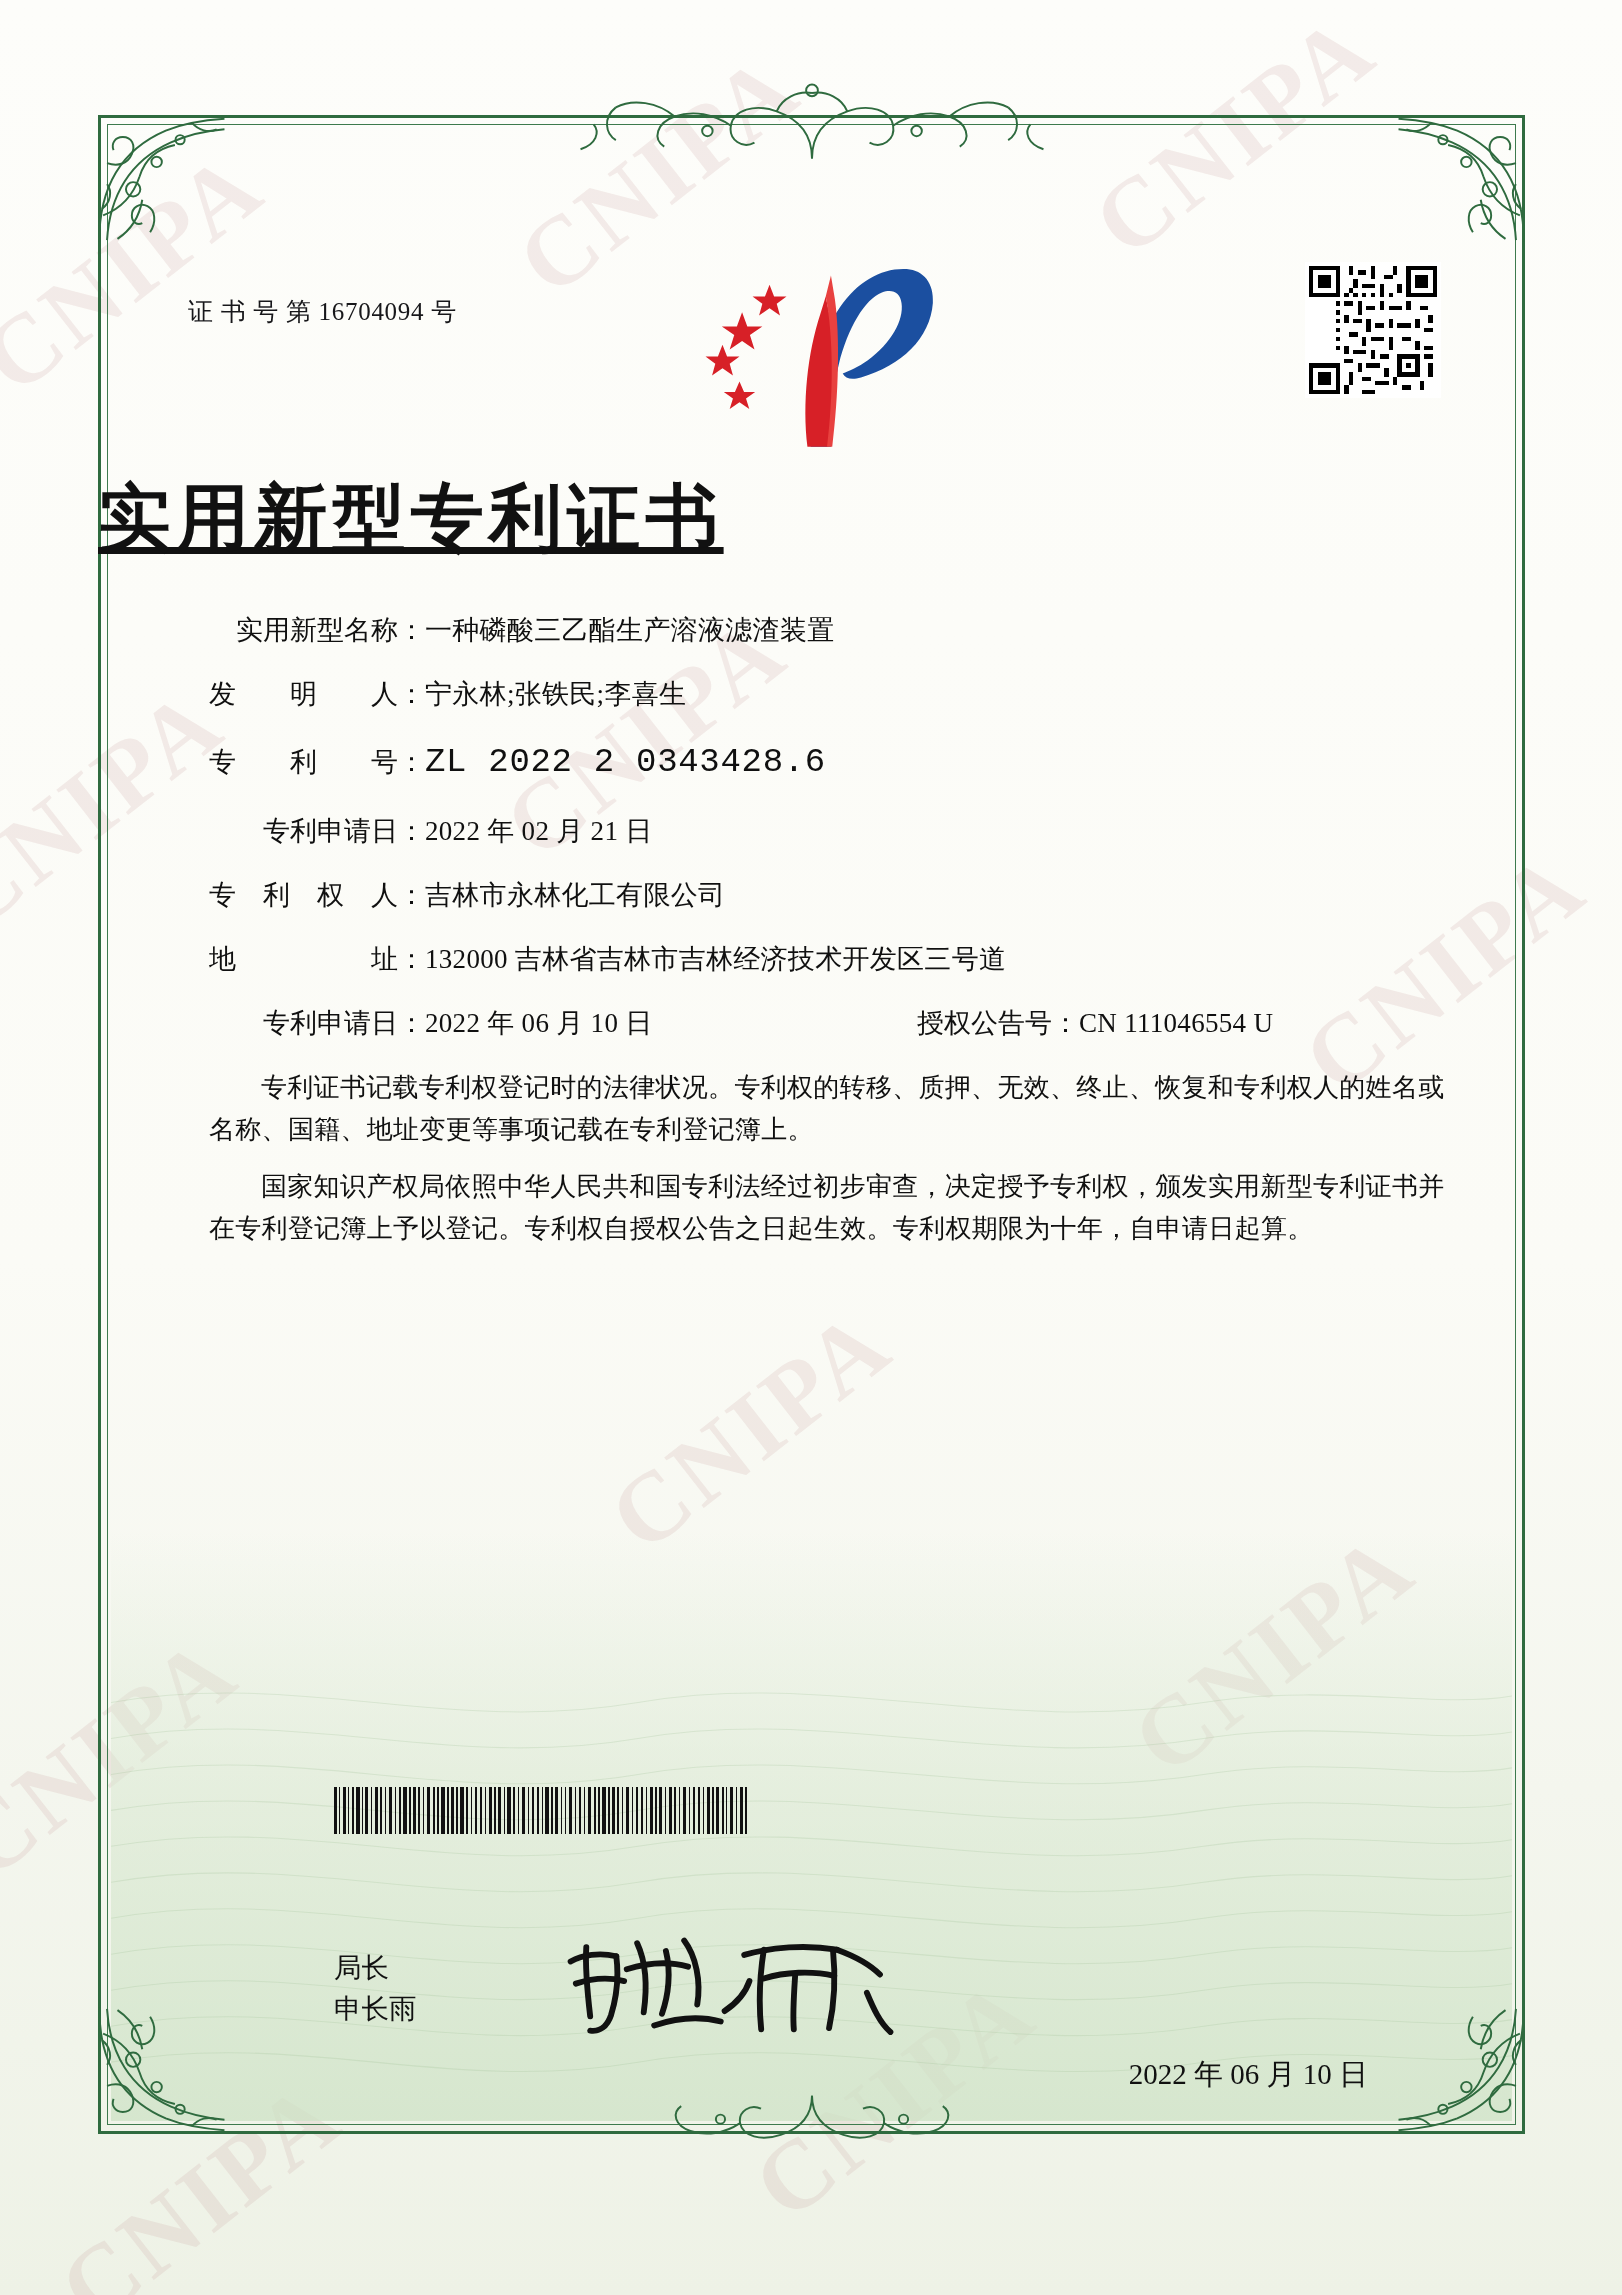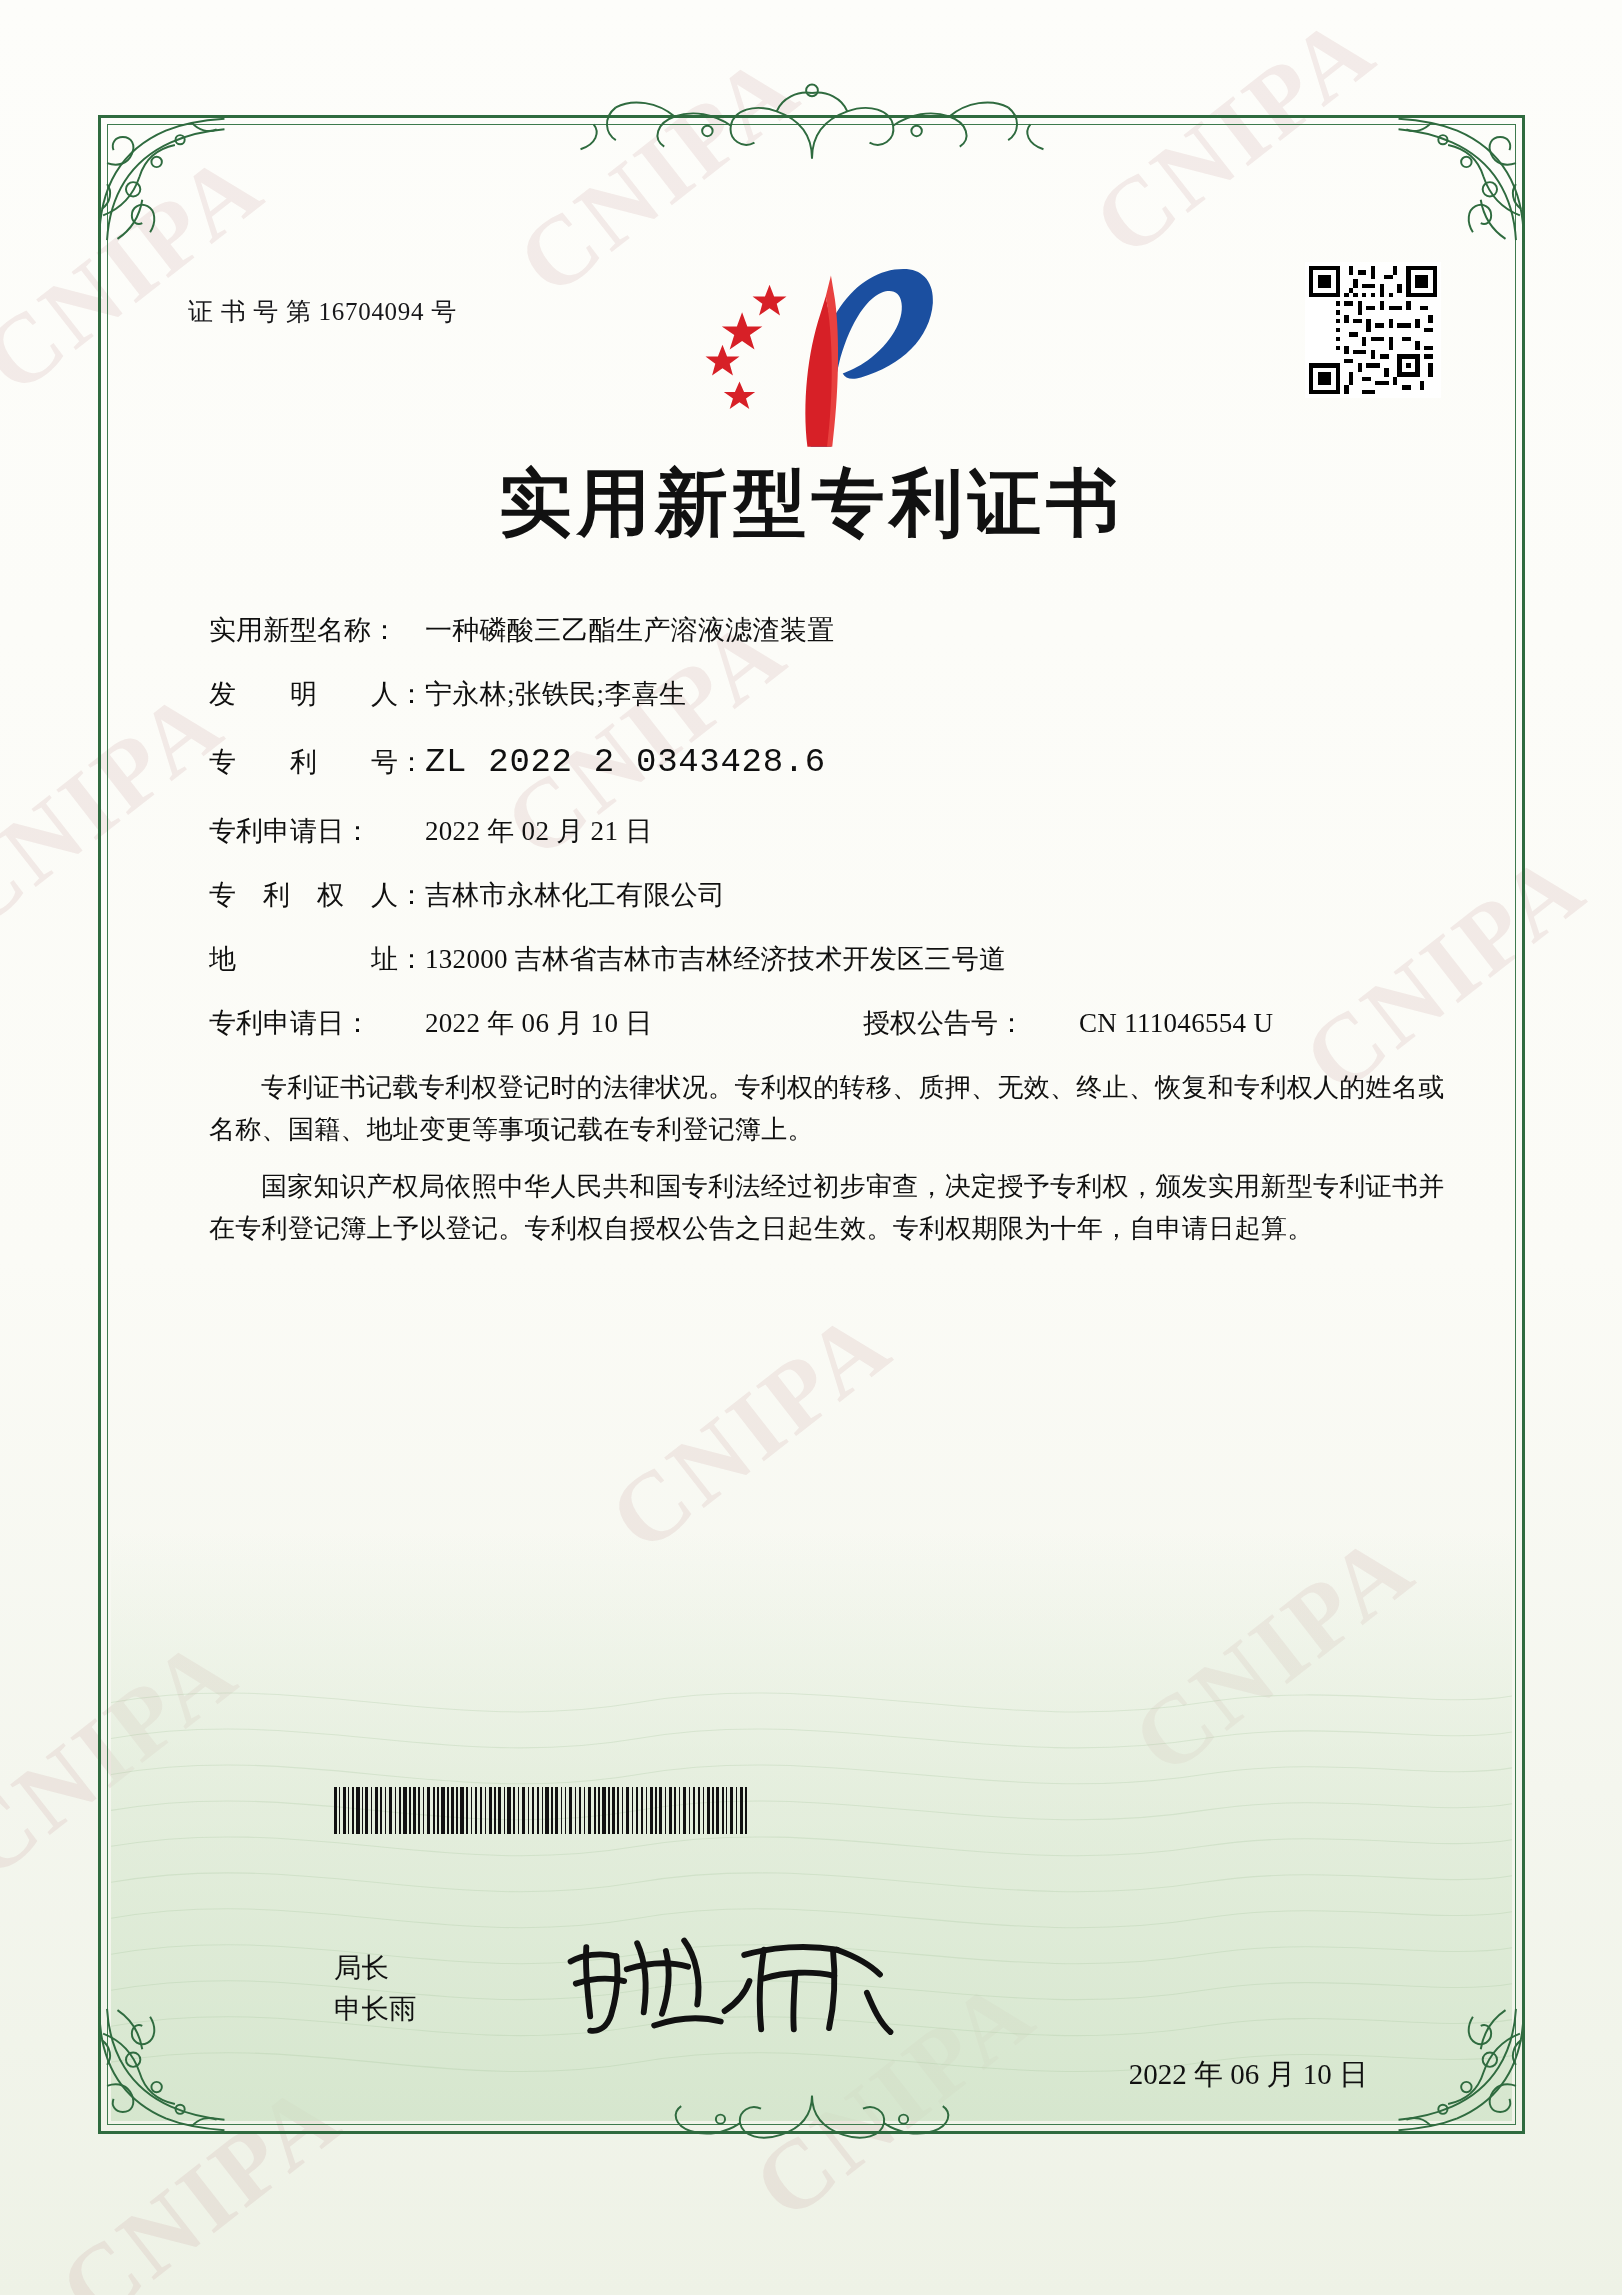--- a/index.html
+++ b/index.html
@@ -132,47 +132,49 @@
   .emblem {
     position: absolute;
     left: 50%; top: 141px;
     transform: translateX(-50%);
     width: 281px; height: 196px;
   }
   .emblem svg { width: 100%; height: 100%; display:block; }
 
   .doc-title {
     position: absolute;
-    left: 0; right: 0; top: 340px;
-    text-align: center;
+    left: 0; right: 0; top: 355px;
+    text-align: left;
     font-family: "Liberation Serif", "DejaVu Serif", serif;
     font-size: 73px;
     font-weight: bold;
     letter-spacing: 5.2px;
     color: #111;
+    text-decoration: underline;
   }
 
   
   .fields {
     position: absolute;
     left: 111px; right: 79px; top: 497px;
   }
   .field-row {
     display: flex;
     align-items: baseline;
     margin-bottom: 27.5px;
     font-size: 27px;
     color: #101010;
     line-height: 1.35;
   }
   .field-label {
     width: 216px;
     flex: 0 0 216px;
     white-space: nowrap;
     letter-spacing: 0px;
+    text-align: right;
   }
   .field-label.sp {
     display: flex;
     justify-content: space-between;
   }
   .field-label.sp > span { display: inline-block; }
   .field-value {
     flex: 1;
     letter-spacing: 0.3px;
   }

